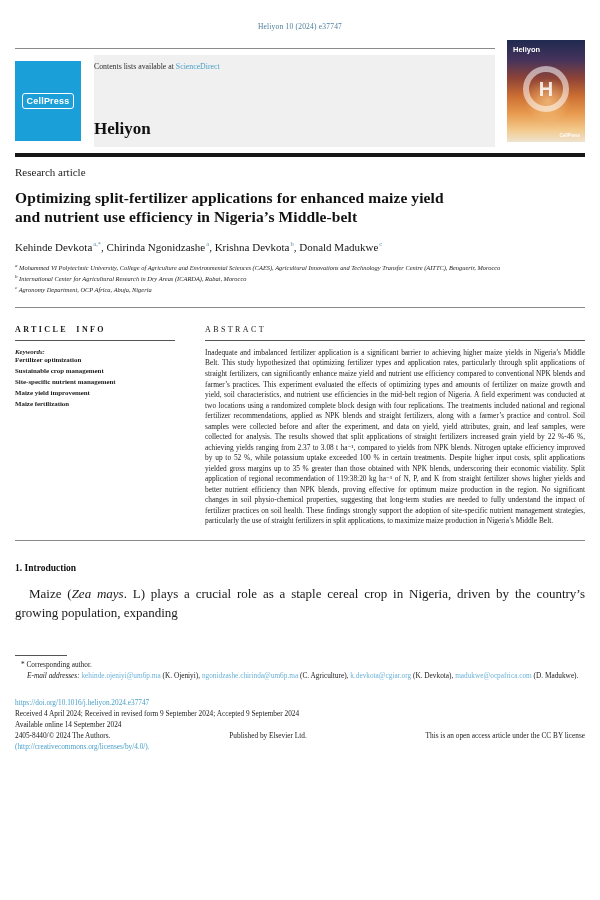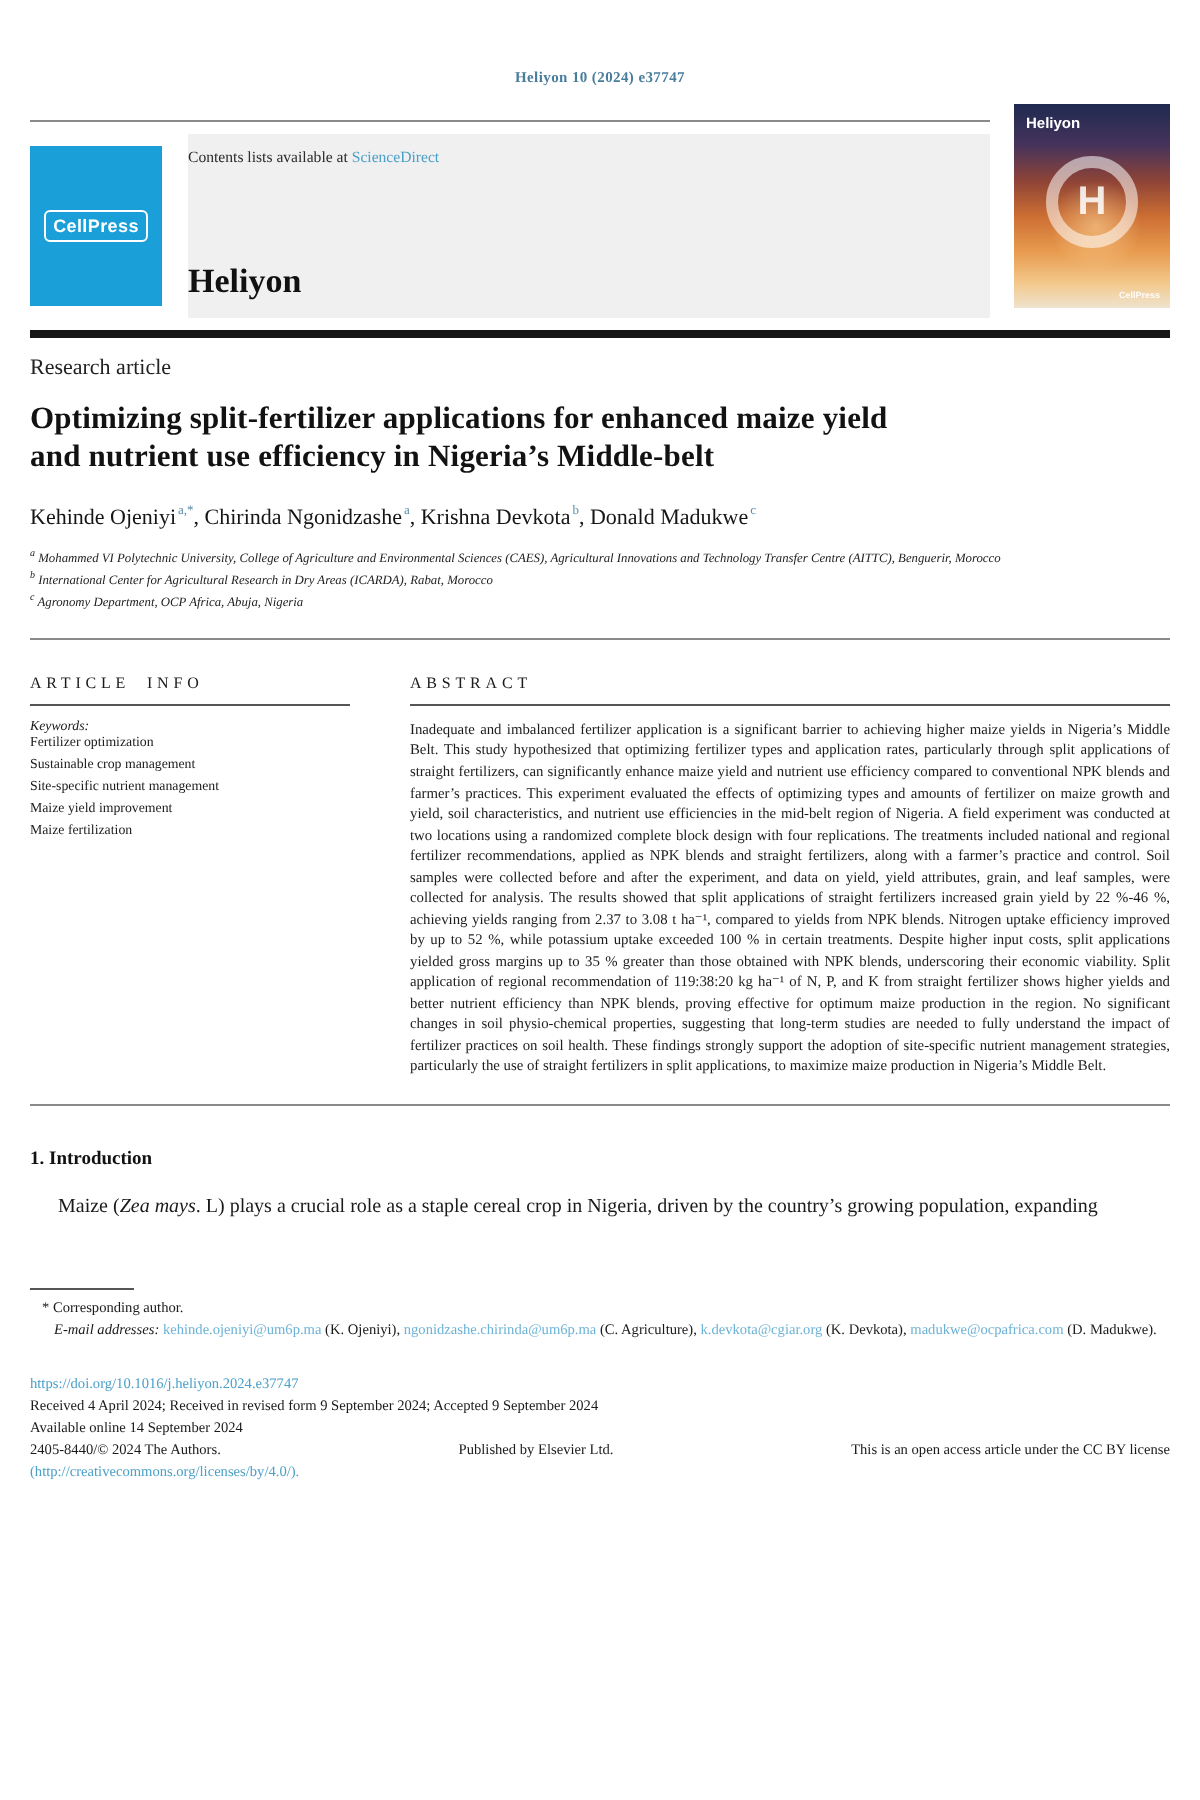--- a/index.html
+++ b/index.html
@@ -1,19 +1,19 @@
 <!DOCTYPE html>
 <html><head>
 <meta charset="utf-8">
 <style>
   html,body{margin:0;padding:0;background:#ffffff;}
   body{width:600px;height:900px;overflow:hidden;font-family:"Liberation Serif","DejaVu Serif",serif;color:#1a1a1a;}
   .page{padding:0 15px;position:relative;width:570px;}
 
-  .journal-ref{margin-top:34px;text-align:center;font-size:7.5px;color:#4a7d9c;letter-spacing:.2px;font-weight:bold;}
+  .journal-ref{margin-top:22px;text-align:center;font-size:7.5px;color:#4a7d9c;letter-spacing:.2px;}
 
   .header{display:flex;align-items:flex-start;margin-top:17px;}
   .header-main{flex:1;border-top:1px solid #8a8a8a;padding-top:6px;display:flex;align-items:center;}
   .cellpress-logo{width:66px;height:80px;background:#1b9fd8;display:flex;align-items:center;justify-content:center;flex:0 0 auto;}
   .cp-badge{border:1.5px solid #ffffff;border-radius:3px;padding:2px 4px;color:#ffffff;font-family:"Liberation Sans",sans-serif;font-weight:bold;font-size:9px;letter-spacing:.2px;}
   .masthead{flex:1;margin-left:13px;background:#f0f0f0;height:92px;display:flex;flex-direction:column;justify-content:space-between;text-align:left;padding:7px 0 8px 0;box-sizing:border-box;}
   .contents-line,.homepage-line{font-size:7.8px;color:#2b2b2b;}
   .journal-name{font-size:17px;font-weight:bold;color:#111;}
   .link{color:#4ba0c8;text-decoration:none;cursor:pointer;}
 
@@ -29,30 +29,30 @@
   .rule-thick{height:3.5px;background:#161616;margin-top:6px;}
   .article-type{margin-top:9px;font-size:11px;color:#222;}
   .title{margin:10px 0 4px 0;font-size:15.5px;font-weight:bold;line-height:1.28;color:#121212;letter-spacing:.1px;}
   .authors{margin-top:13px;font-size:11px;color:#151515;}
   .a-sup{font-size:6.5px;color:#5b8fa8;margin-left:1px;}
   .affiliations{margin-top:9px;font-size:6.4px;font-style:italic;line-height:1.55;color:#222;}
   .affil sup{font-size:5px;}
   .rule-thin{border-top:1px solid #8a8a8a;margin-top:12px;}
 
   .info-abstract{display:flex;margin-top:7px;}
-  .col-info{width:160px;flex:0 0 auto;}
+  .col-info{width:160px;flex:0 0 auto;font-weight:bold;}
   .col-abs{flex:1;margin-left:30px;}
   .col-heading{font-size:8px;letter-spacing:2.4px;word-spacing:4px;color:#1a1a1a;border-bottom:1px solid #555;padding:10px 0 6px 0;}
   .keywords-label{margin-top:7px;font-size:6.9px;font-style:italic;}
   .keyword{font-size:6.9px;line-height:1.58;}
   .abs-text{margin:7px 0 0 0;font-size:7.4px;line-height:1.42;text-align:justify;color:#1c1c1c;}
   .rule-thin.full{margin-top:13px;}
 
   .section-heading{margin:22px 0 0 0;font-size:9.5px;font-weight:bold;color:#111;}
-  .body-para{margin:12px 0 0 0;font-size:10px;line-height:1.45;text-indent:14px;text-align:justify;}
+  .body-para{margin:12px 0 0 0;font-size:13px;line-height:1.45;text-indent:14px;text-align:justify;}
 
   .footnote{margin-top:33px;font-size:7.3px;line-height:1.5;}
   .fn-rule{width:52px;border-top:1px solid #555;}
   .fn-corr{margin-top:4px;padding-left:6px;}
   .fn-emails{padding-left:12px;text-align:justify;}
   .email-link{color:#6cb2d6;text-decoration:none;cursor:pointer;}
 
   .footer{margin-top:16px;font-size:7.3px;line-height:1.5;}
   .doi{display:block;}
   .issn-line{display:flex;justify-content:space-between;}
@@ -84,21 +84,21 @@
     </div>
   </div>
 
   <div class="rule-thick"></div>
 
   <div class="article-type">Research article</div>
 
   <h1 class="title"><span>Optimizing split-fertilizer applications for enhanced maize yield</span><br><span>and nutrient use efficiency in Nigeria’s Middle-belt</span></h1>
 
   <div class="authors">
-    <span class="author"><span>Kehinde Ojeniyi</span><sup class="a-sup">a,*</sup><span>, </span></span><span class="author"><span>Chirinda Ngonidzashe</span><sup class="a-sup">a</sup><span>, </span></span><span class="author"><span>Krishna Devkota</span><sup class="a-sup">b</sup><span>, </span></span><span class="author"><span>Donald Madukwe</span><sup class="a-sup">c</sup><span></span></span>
+    <span class="author"><span>Kehinde Devkota</span><sup class="a-sup">a,*</sup><span>, </span></span><span class="author"><span>Chirinda Ngonidzashe</span><sup class="a-sup">a</sup><span>, </span></span><span class="author"><span>Krishna Devkota</span><sup class="a-sup">b</sup><span>, </span></span><span class="author"><span>Donald Madukwe</span><sup class="a-sup">c</sup><span></span></span>
   </div>
 
   <div class="affiliations">
     <div class="affil"><sup>a</sup> <span>Mohammed VI Polytechnic University, College of Agriculture and Environmental Sciences (CAES), Agricultural Innovations and Technology Transfer Centre (AITTC), Benguerir, Morocco</span></div>
     <div class="affil"><sup>b</sup> <span>International Center for Agricultural Research in Dry Areas (ICARDA), Rabat, Morocco</span></div>
     <div class="affil"><sup>c</sup> <span>Agronomy Department, OCP Africa, Abuja, Nigeria</span></div>
   </div>
 
   <div class="rule-thin"></div>
 

